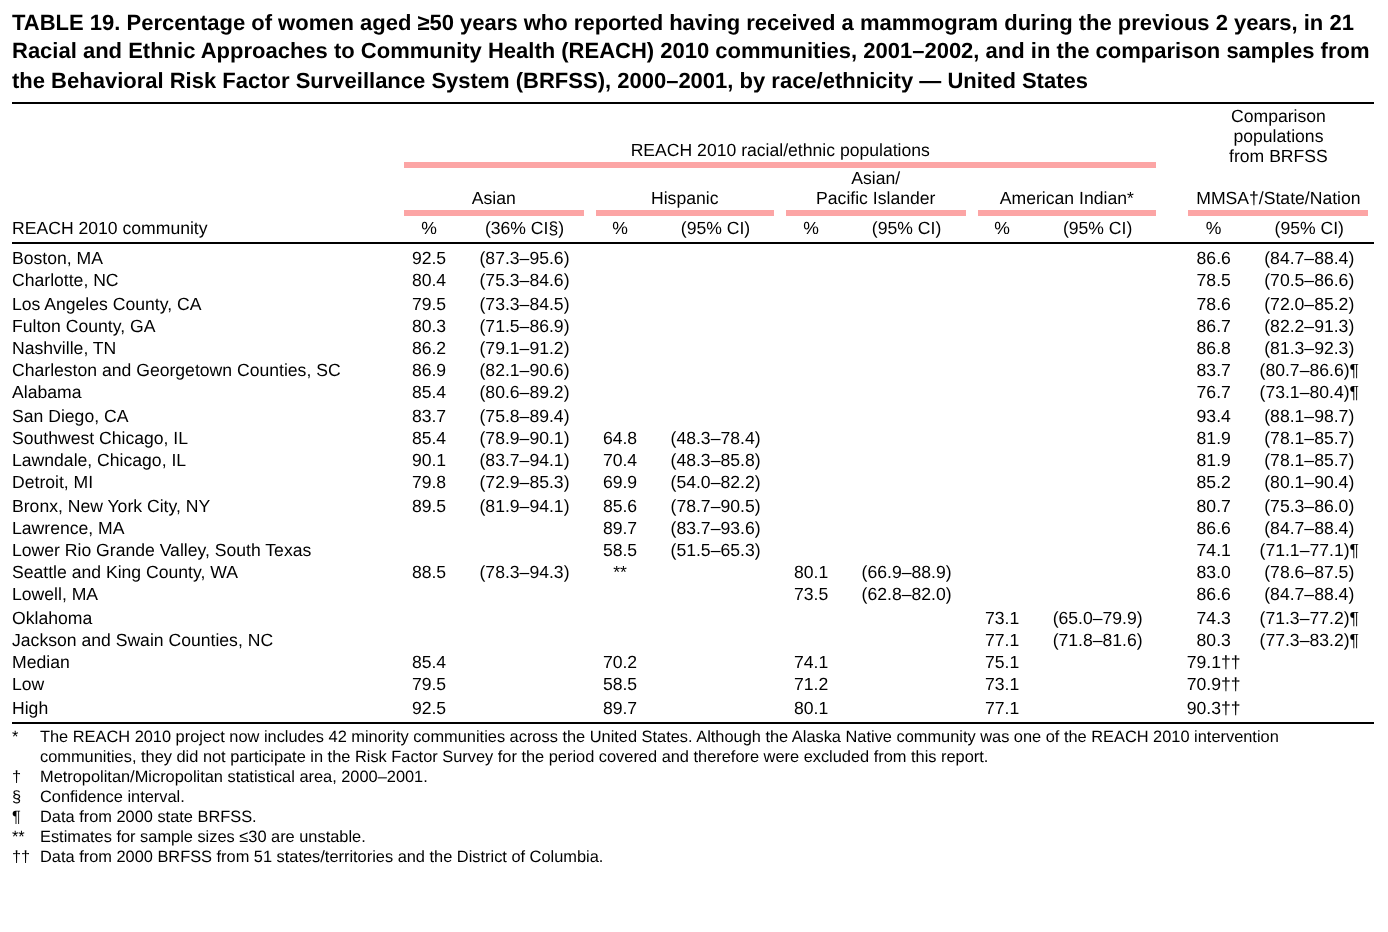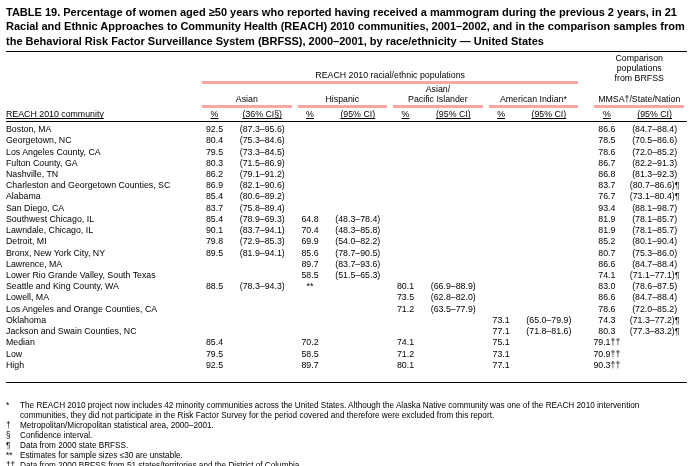--- a/index.html
+++ b/index.html
@@ -23,26 +23,26 @@
     font-size:8.8px; font-weight:normal; line-height:1.22;
     vertical-align:bottom; padding:0; text-align:center;
     white-space:nowrap; overflow:visible;
   }
   td.c-com, th.c-com { text-align:left; }
 
   .grp { padding:0 3px; }
   .grp .lbl { display:block; border-bottom:3px solid #fca5a5; padding-bottom:1px; white-space:pre-line; line-height:1.15; }
   .brfss-grp .lbl { display:block; white-space:pre-line; line-height:1.15; padding-bottom:1px; }
 
-  tr.colhead-row th { border-bottom:1px solid #000; padding-bottom:1px; padding-top:1px;text-decoration:underline; }
+  tr.colhead-row th { border-bottom:1px solid #000; padding-bottom:1px; padding-top:1px; }
   tbody td { padding-top:0.5px; }
   tbody tr:first-child td { padding-top:2px;margin-top:48px; }
-  tbody tr:last-child td { border-bottom:1px solid #000; padding-bottom:12px; }
-
-  .footnotes { margin-top:18px; }
+  tbody tr:last-child td { border-bottom:1px solid #000; padding-bottom:2px; }
+
+  .footnotes { margin-top:2px; }
   .fn { font-size:8.2px; line-height:1.22; padding-left:14px; }
   .fn-m { display:inline-block; width:14px; margin-left:-14px; }
 </style>
 </head>
 <body>
 
 <div class="title">TABLE 19. Percentage of women aged ≥50 years who reported having received a mammogram during the previous 2 years, in 21 Racial and Ethnic Approaches to Community Health (REACH) 2010 communities, 2001–2002, and in the comparison samples from the Behavioral Risk Factor Surveillance System (BRFSS), 2000–2001, by race/ethnicity — United States</div>
 <div class="title-rule"></div>
 
 <table>
@@ -117,21 +117,21 @@
         <td></td>
         <td></td>
         <td></td>
         <td></td>
         <td></td>
         <td></td>
         <td><span class="lbl">86.6</span></td>
         <td><span class="lbl">(84.7–88.4)</span></td>
       </tr>
       <tr>
-        <td class="c-com"><span class="lbl">Georgetown, NC</span></td>
+        <td class="c-com"><span class="lbl">Charlotte, NC</span></td>
         <td><span class="lbl">80.4</span></td>
         <td><span class="lbl">(75.3–84.6)</span></td>
         <td></td>
         <td></td>
         <td></td>
         <td></td>
         <td></td>
         <td></td>
         <td></td>
         <td><span class="lbl">78.5</span></td>
@@ -217,21 +217,21 @@
         <td></td>
         <td></td>
         <td></td>
         <td></td>
         <td><span class="lbl">93.4</span></td>
         <td><span class="lbl">(88.1–98.7)</span></td>
       </tr>
       <tr>
         <td class="c-com"><span class="lbl">Southwest Chicago, IL</span></td>
         <td><span class="lbl">85.4</span></td>
-        <td><span class="lbl">(78.9–69.3)</span></td>
+        <td><span class="lbl">(78.9–90.1)</span></td>
         <td><span class="lbl">64.8</span></td>
         <td><span class="lbl">(48.3–78.4)</span></td>
         <td></td>
         <td></td>
         <td></td>
         <td></td>
         <td></td>
         <td><span class="lbl">81.9</span></td>
         <td><span class="lbl">(78.1–85.7)</span></td>
       </tr>
@@ -325,34 +325,20 @@
         <td></td>
         <td></td>
         <td></td>
         <td><span class="lbl">73.5</span></td>
         <td><span class="lbl">(62.8–82.0)</span></td>
         <td></td>
         <td></td>
         <td></td>
         <td><span class="lbl">86.6</span></td>
         <td><span class="lbl">(84.7–88.4)</span></td>
-      </tr>
-      <tr>
-        <td class="c-com"><span class="lbl">Los Angeles and Orange Counties, CA</span></td>
-        <td></td>
-        <td></td>
-        <td></td>
-        <td></td>
-        <td><span class="lbl">71.2</span></td>
-        <td><span class="lbl">(63.5–77.9)</span></td>
-        <td></td>
-        <td></td>
-        <td></td>
-        <td><span class="lbl">78.6</span></td>
-        <td><span class="lbl">(72.0–85.2)</span></td>
       </tr>
       <tr>
         <td class="c-com"><span class="lbl">Oklahoma</span></td>
         <td></td>
         <td></td>
         <td></td>
         <td></td>
         <td></td>
         <td></td>
         <td><span class="lbl">73.1</span></td>

